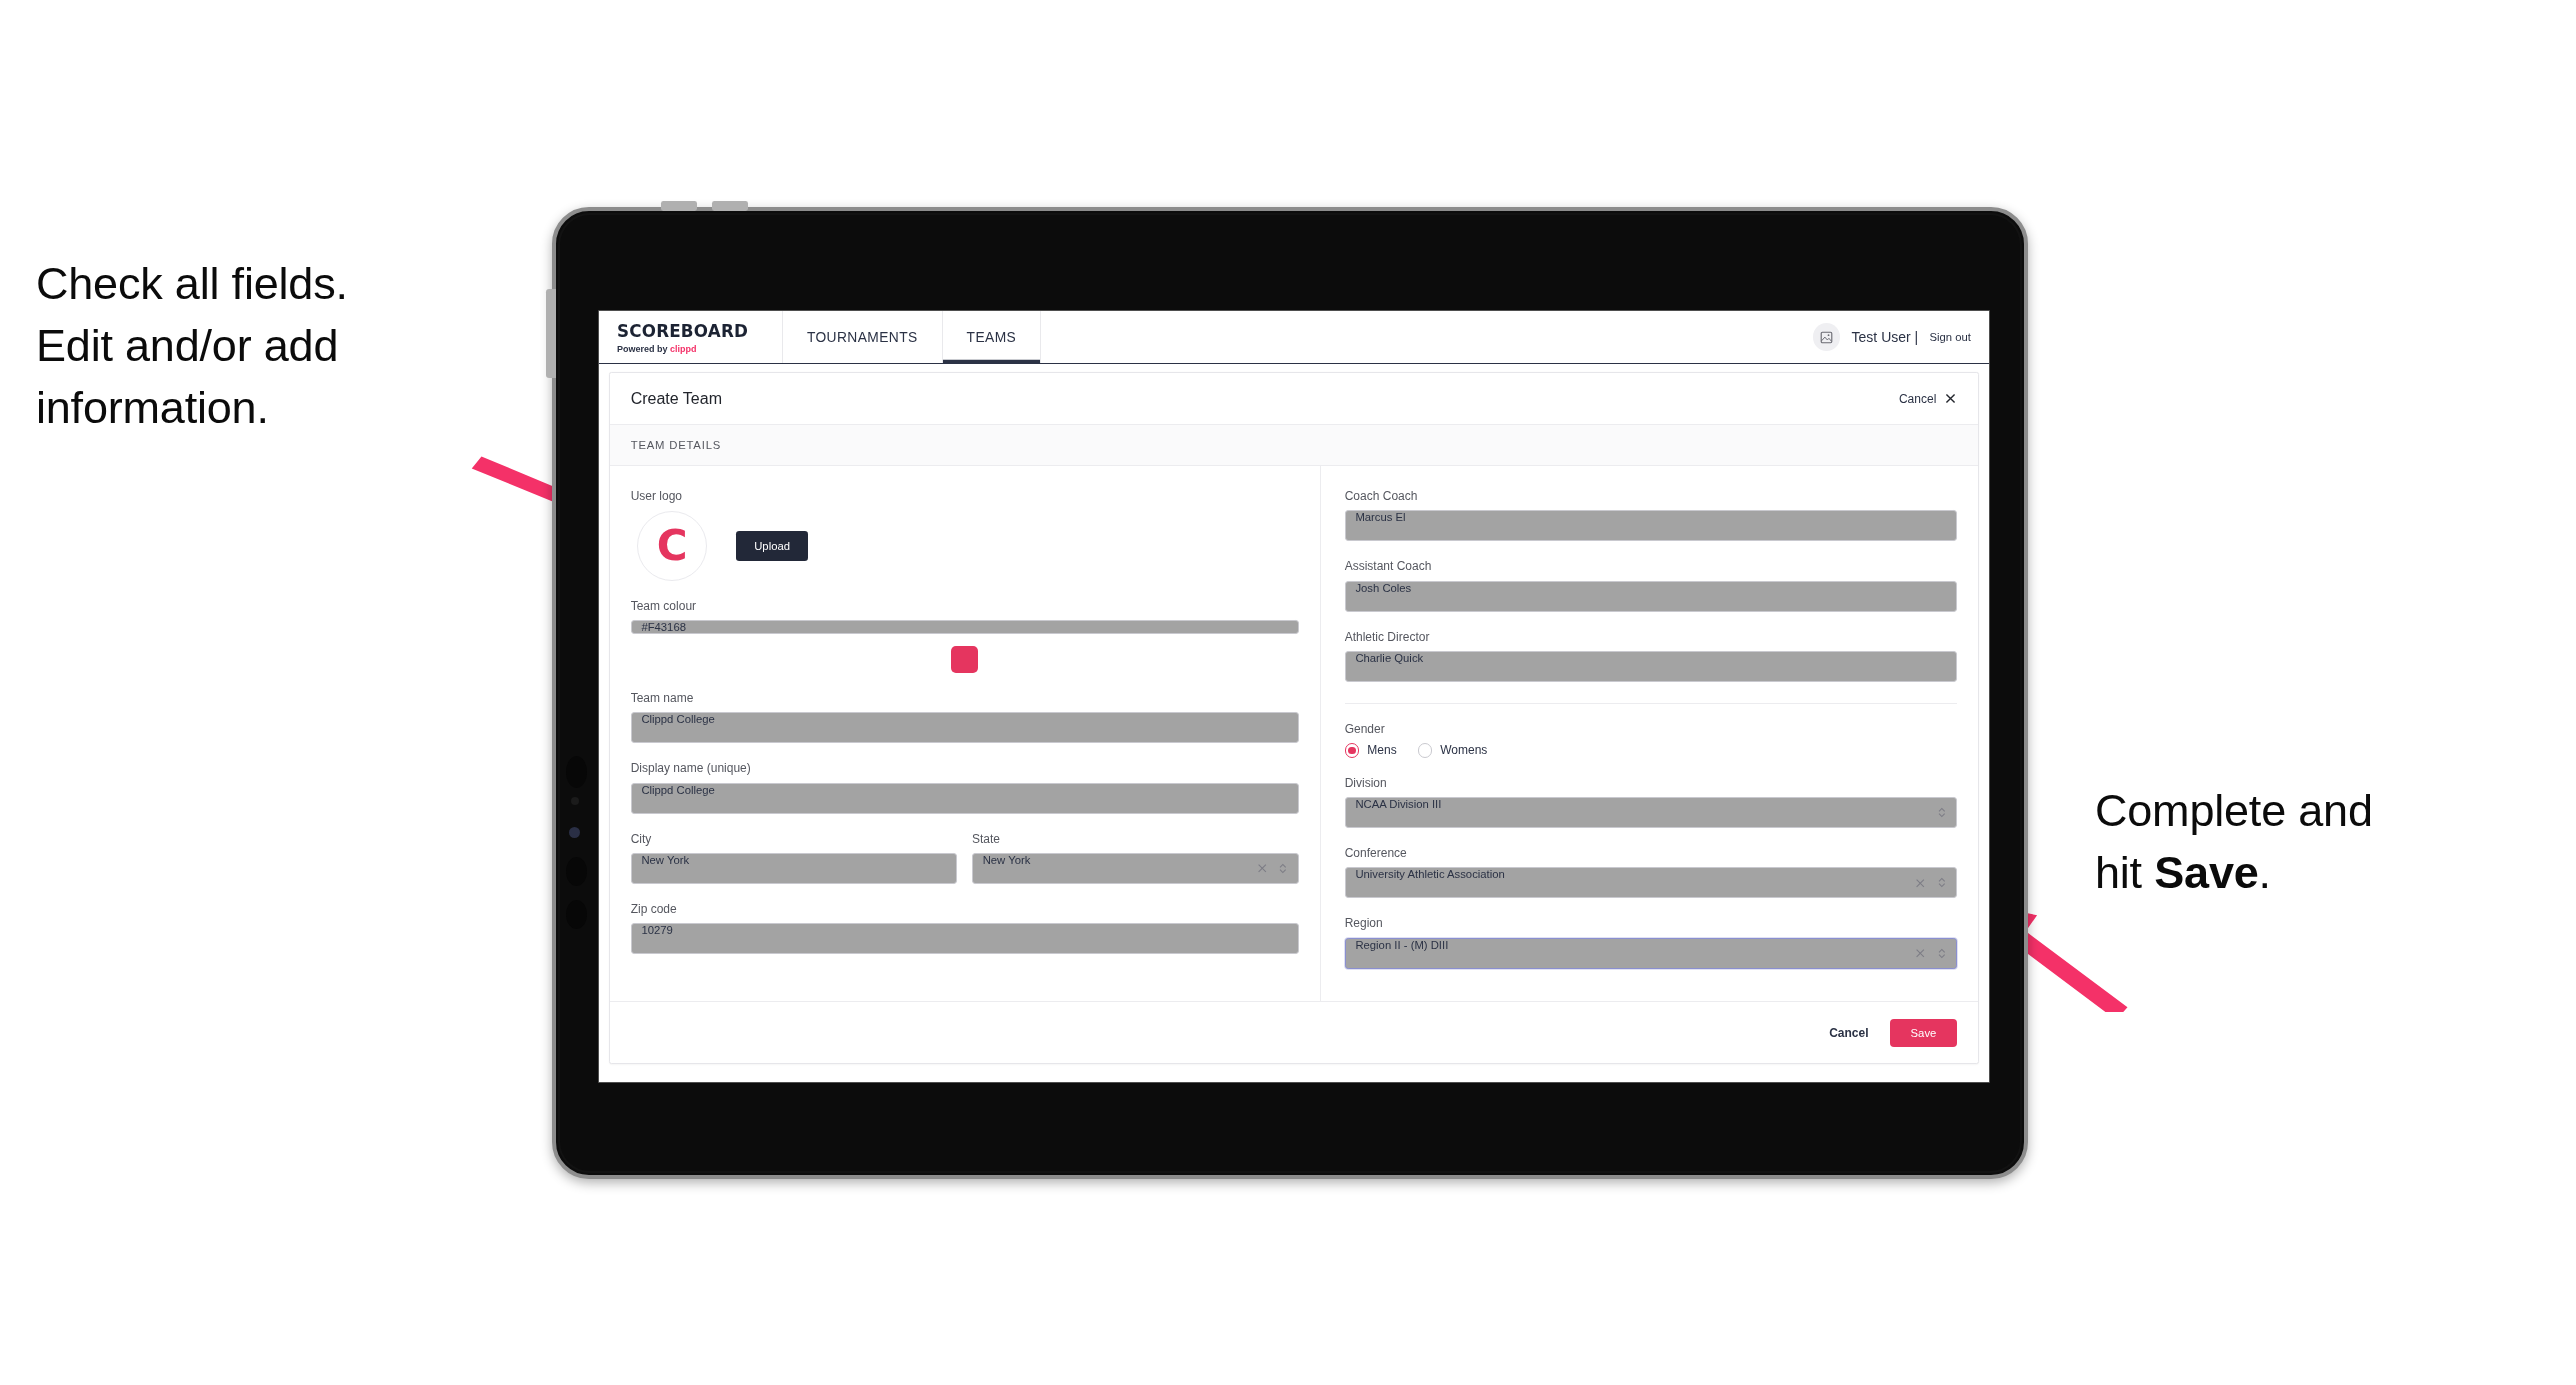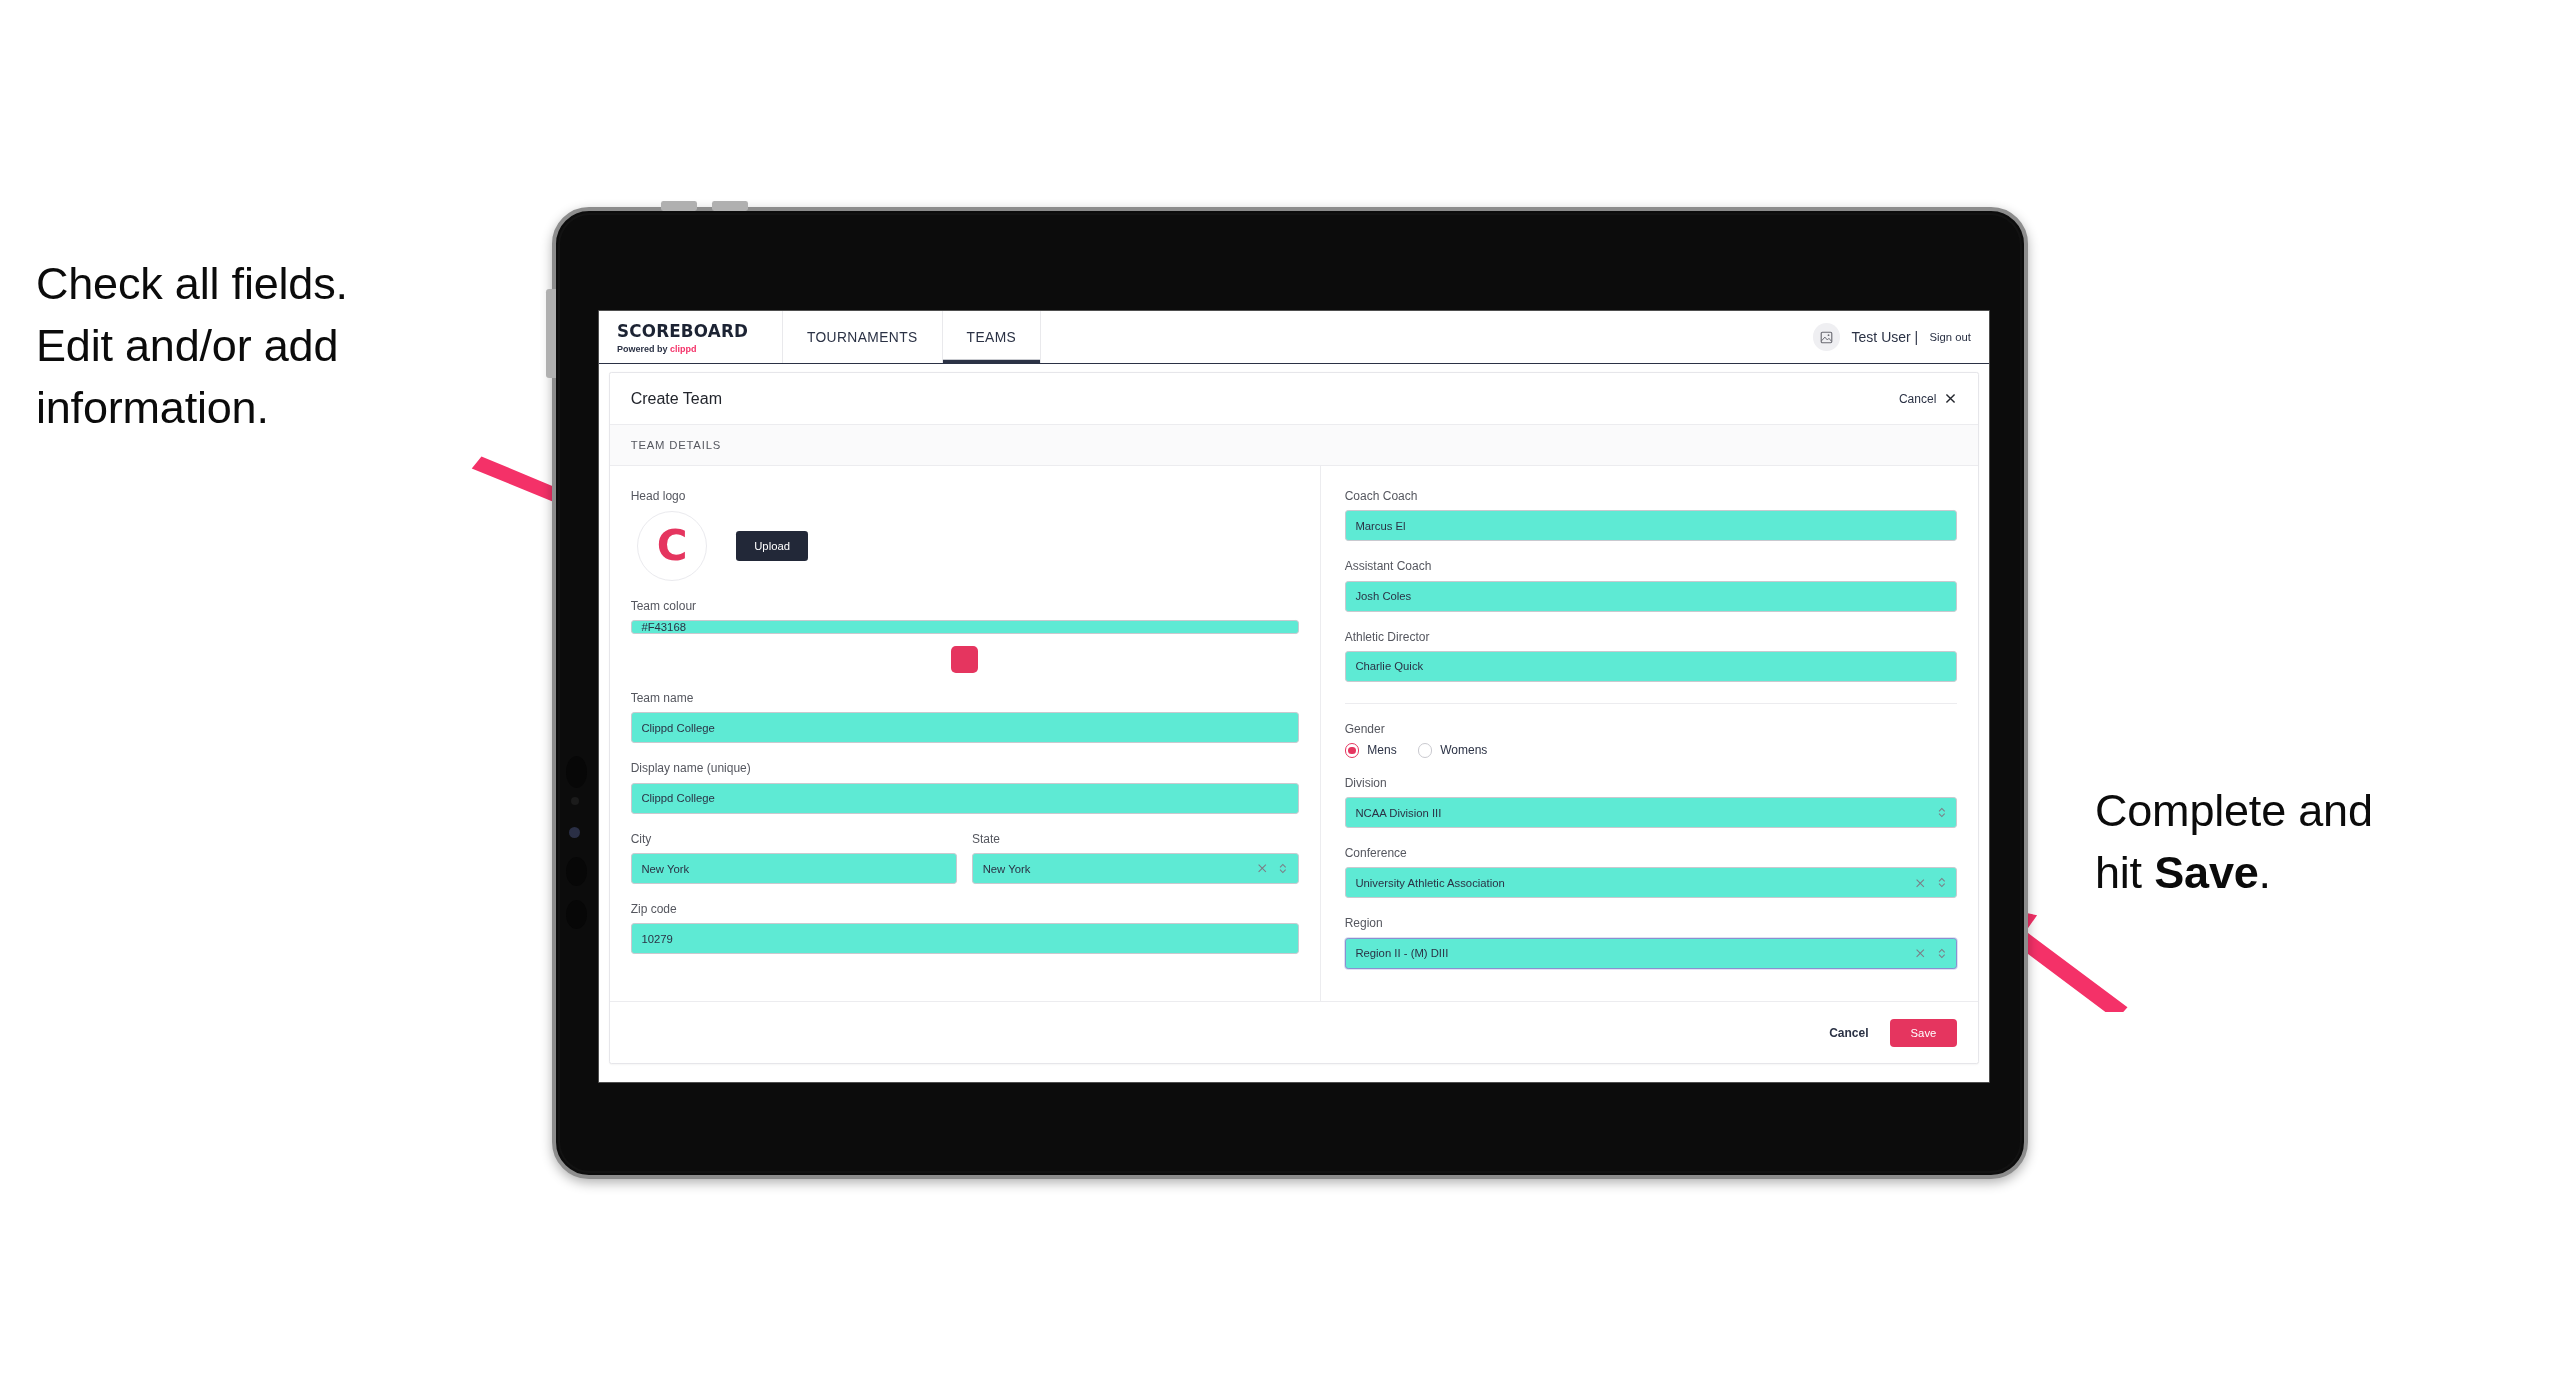--- a/index.html
+++ b/index.html
@@ -136,22 +136,22 @@
   }
 
   #body { flex:1; display:flex; padding: 0; }
   #col-left  { width: 710px; padding: 23px 21px 0 21px; }
   #col-right { flex:1; padding: 23px 21px 0 24px; border-left: 0.8px solid #ececef; }
 
   .label { font-size: 12px; color:#55575f; margin-bottom: 7.3px; }
   .field {
     height: 31px; width: 100%;
     border: 0.8px solid #c9c9cf; border-radius: 3.2px;
-    background:#5eead4;
-    display:flex; align-items:center;
+    background:#a3a3a3;
+    display:flex; 
     padding: 0 9.7px;
     font-size: 11.3px; color:#2b3245;
   }
   .field.focusring { border-color:#8a8fd0; box-shadow: 0 0 0 0.8px rgba(138,143,208,.35); }
   .field .val { flex:1; overflow:hidden; white-space:nowrap; text-overflow:ellipsis; }
   .field .adorn { display:flex; align-items:center; gap:11.3px; color:#7c7c85; }
   .gap-md { height: 18px; }
 
   
   #logo-row { display:flex; align-items:center; gap:29px; margin: 8px 0 0 6.5px; }
@@ -283,21 +283,21 @@
         </div>
 
         <div id="section-head">
           <span>TEAM DETAILS</span>
         </div>
 
         <div id="body">
 
           <div id="col-left">
 
-            <div class="label">Head logo</div>
+            <div class="label">User logo</div>
             <div id="logo-row">
               <div id="logo-circle">
                 <span id="logo-letter">C</span>
               </div>
               <div id="upload-btn">
                 <span>Upload</span>
               </div>
             </div>
 
             <div class="gap-md"></div>

